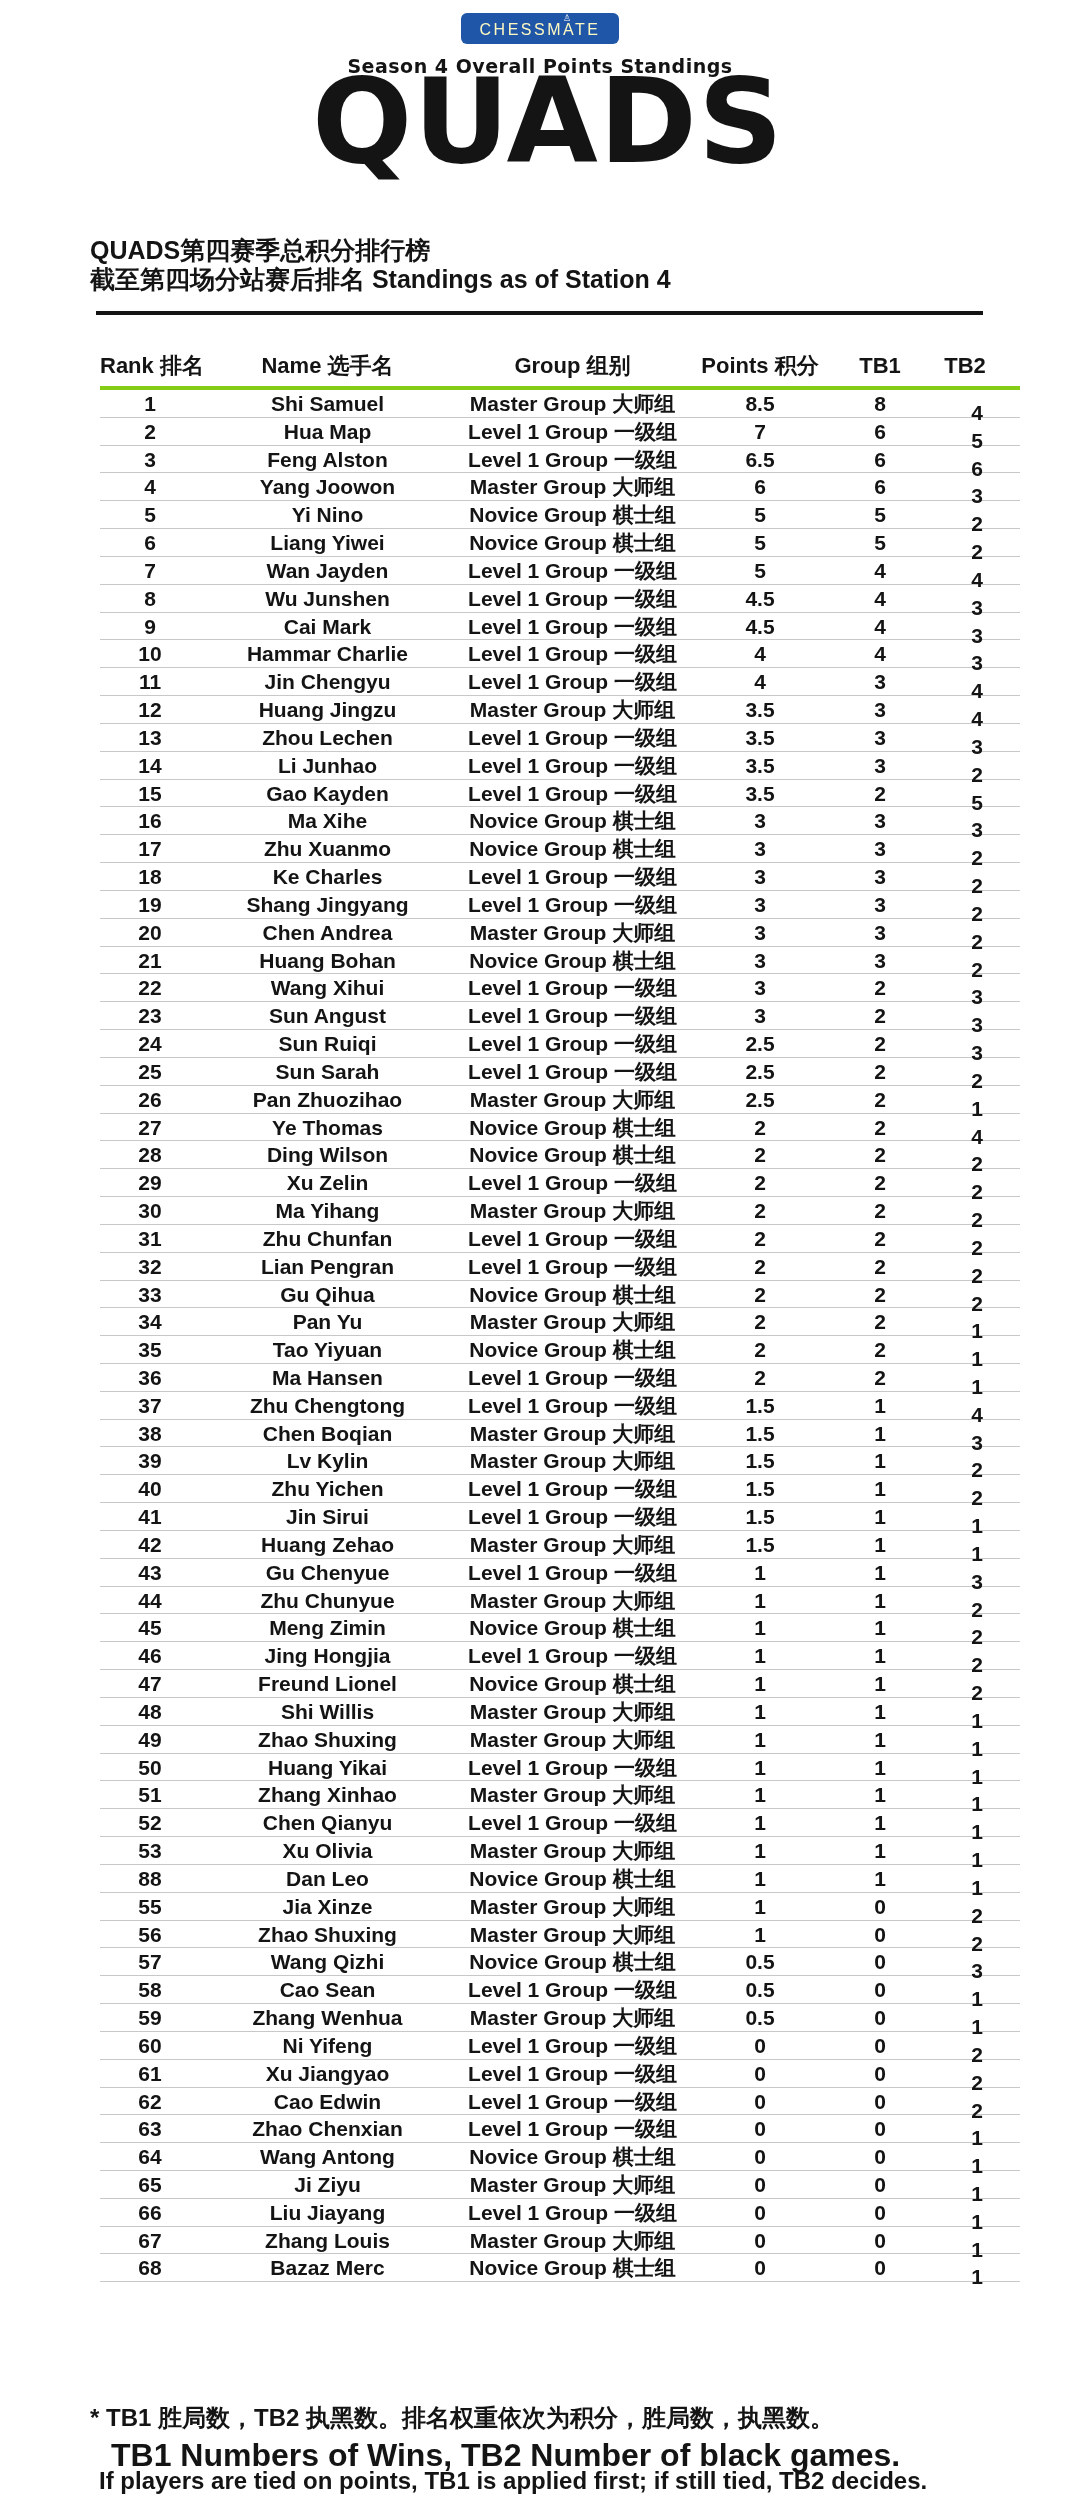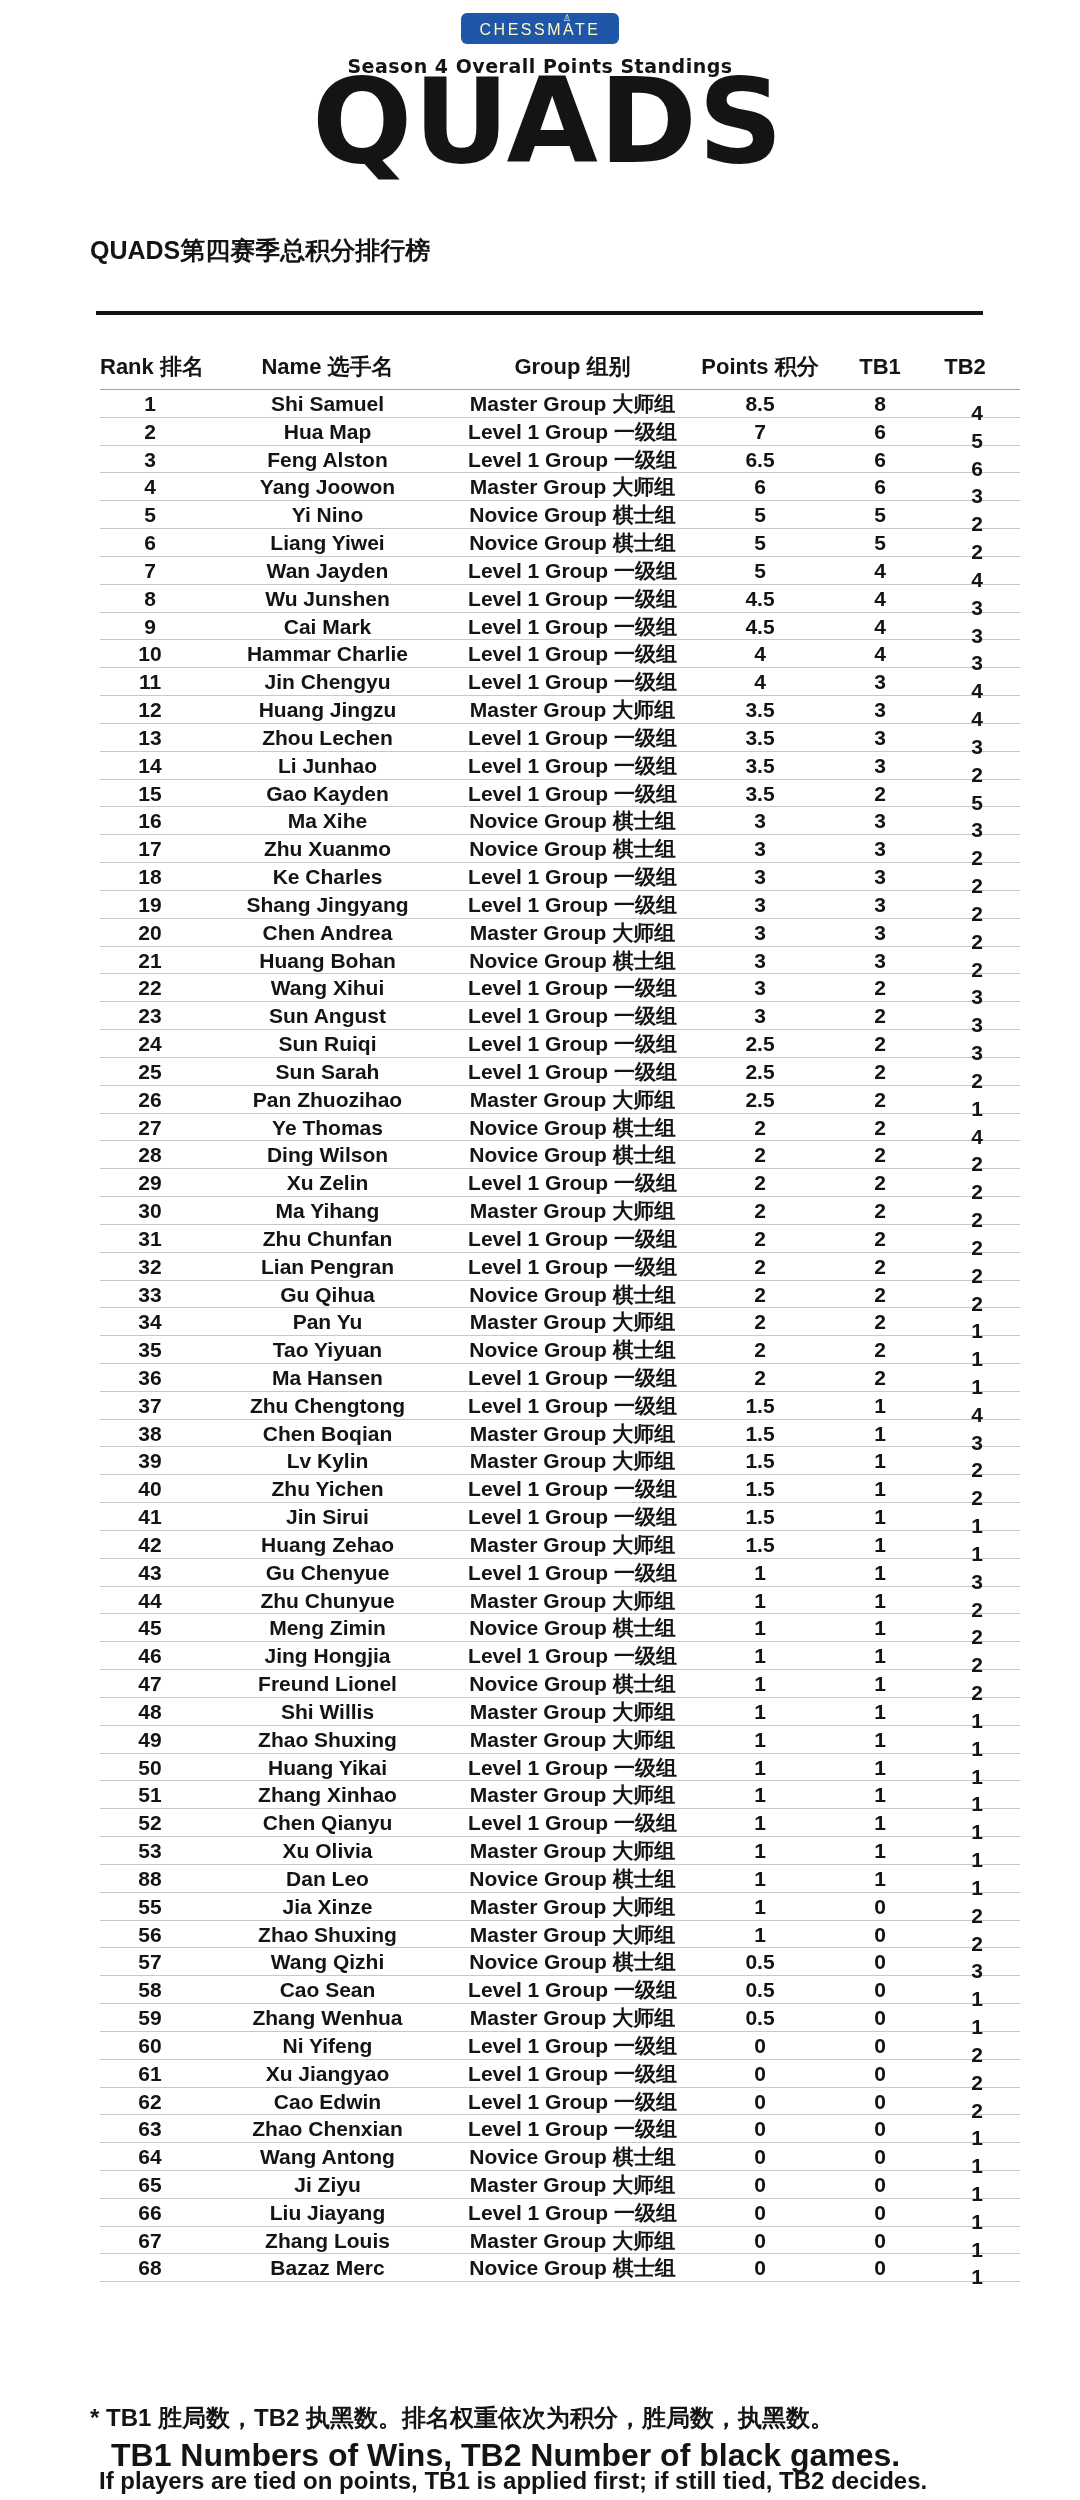--- a/index.html
+++ b/index.html
@@ -96,21 +96,21 @@
     align-items:center;
     box-sizing:border-box;
     border-bottom:1px solid #c8c8c8;
     height:27.84px;
     font-size:21px;
     white-space:nowrap;
   }
   .t-head{
     height:45px;
     font-size:22px;
-    border-bottom:1px solid #84cc16;
+    border-bottom:4px solid #84cc16;
   }
   .cell{ text-align:center; }
   .th-tb2{ transform:translateX(-10px); }
   .tb2-cell{ transform:translate(2px,9px); }
   
   .footnote-cn{
     position:absolute;
     left:90px;
     top:2402px;
     font-size:24px;
@@ -143,20 +143,21 @@
     <span class="badge-label">CHESSMATE</span>
     <span class="pawn">♙</span>
   </div>
 
   <div class="season-subtitle">Season 4 Overall Points Standings</div>
 
   <div class="page-title">QUADS</div>
 
   <div class="cn-subtitle">
     <div>QUADS第四赛季总积分排行榜</div>
+    <div>截至第四场分站赛后排名 Standings as of Station 4</div>
   </div>
 
   <div class="header-rule"></div>
 
   <div class="standings">
     <div class="t-row t-head">
       <div class="cell">Rank 排名</div>
       <div class="cell">Name 选手名</div>
       <div class="cell">Group 组别</div>
       <div class="cell">Points 积分</div>

